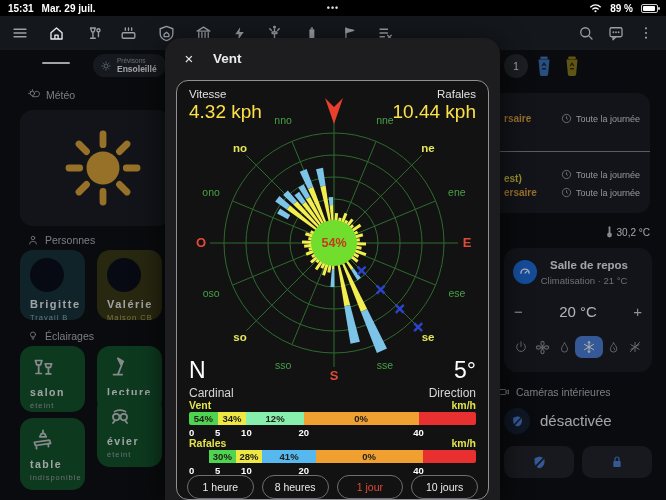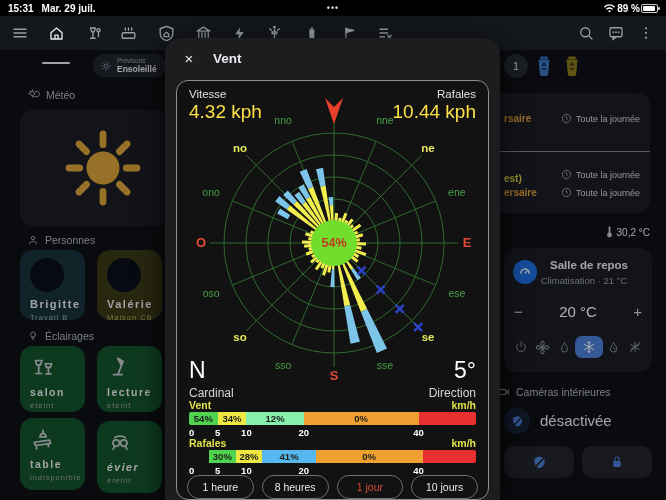--- a/index.html
+++ b/index.html
@@ -5,21 +5,21 @@
   html,body{margin:0;padding:0;background:#000;}
   *{box-sizing:border-box;font-family:"Liberation Sans","DejaVu Sans",sans-serif;}
   .screen{position:relative;width:666px;height:500px;background:#0f1115;overflow:hidden;}
   .abs{position:absolute;}
   svg{display:block;}
   
   .statusbar{position:absolute;left:0;top:0;width:666px;height:16px;background:#000;color:#fff;
     display:flex;align-items:center;font-size:10px;font-weight:bold;padding:0 8px;}
   .statusbar .date{margin-left:8px;}
   .statusbar .dots{position:absolute;left:0;right:0;text-align:center;font-size:9px;letter-spacing:1px;color:#ddd;}
-  .statusbar .right{margin-left:auto;display:flex;align-items:center;gap:1px;z-index:2;}
+  .statusbar .right{margin-left:auto;display:flex;align-items:center;gap:8px;z-index:2;}
   .batt{width:17px;height:9px;border:1px solid #cfcfcf;border-radius:2px;position:relative;}
   .batt i{position:absolute;left:1px;top:1px;bottom:1px;width:12px;background:#fff;border-radius:1px;}
   .batt:after{content:"";position:absolute;right:-3px;top:2px;width:2px;height:3px;background:#cfcfcf;border-radius:1px;}
   
   .appbar{position:absolute;left:0;top:16px;width:666px;height:34px;background:#14171c;}
   .hicon{position:absolute;top:5px;width:24px;height:24px;display:flex;align-items:center;justify-content:center;color:#9aa0a6;}
   .hicon svg{stroke:#9aa0a6;fill:none;stroke-width:1.7;stroke-linecap:round;stroke-linejoin:round;}
   .hicon.active svg{stroke:#e8eaed;}
   .tab-underline{position:absolute;left:42px;top:46px;width:28px;height:2px;background:#e8eaed;border-radius:1px;}
   
@@ -247,21 +247,21 @@
   <div class="tile" style="left:20px;top:418px;width:65px;height:72px;">
     <div class="ticon">
       <svg width="26" height="26" viewBox="0 0 24 24">
           <path d="M12,4 v3 M9,10 h6 l-1.5,-3 h-3 Z"></path>
           <path d="M4,15 l14,-2 1,3 -14,2 Z M6,18 v3 M17,16 v3"></path>
         </svg>
       </div>
     <div class="tname">table</div>
     <div class="tstate">indisponible</div>
   </div>
-  <div class="tile" style="left:97px;top:421px;width:65px;height:72px;font-style:italic;">
+  <div class="tile" style="left:97px;top:395px;width:65px;height:72px;">
     <div class="ticon">
       <svg width="26" height="26" viewBox="0 0 24 24">
           <path d="M7,8 a6,3 0 0 1 10,0"></path>
           <circle cx="8.5" cy="13" r="3"></circle>
           <circle cx="15.5" cy="13" r="3"></circle>
           <path d="M7,16.5 l-1.5,2 M17,16.5 l1.5,2"></path>
         </svg>
       </div>
     <div class="tname">évier</div>
     <div class="tstate">éteint</div>

